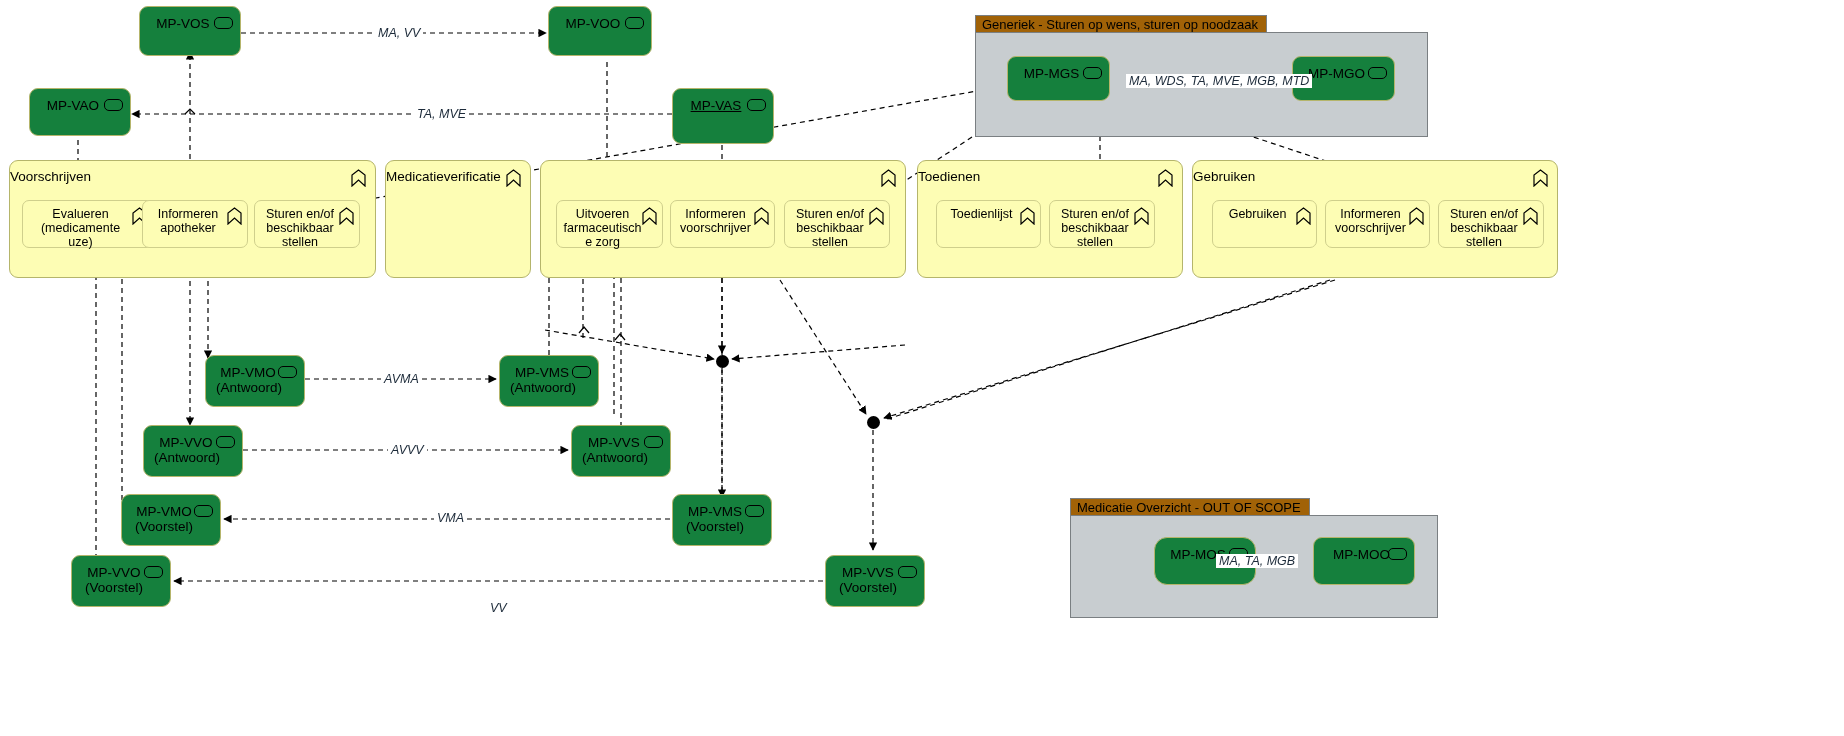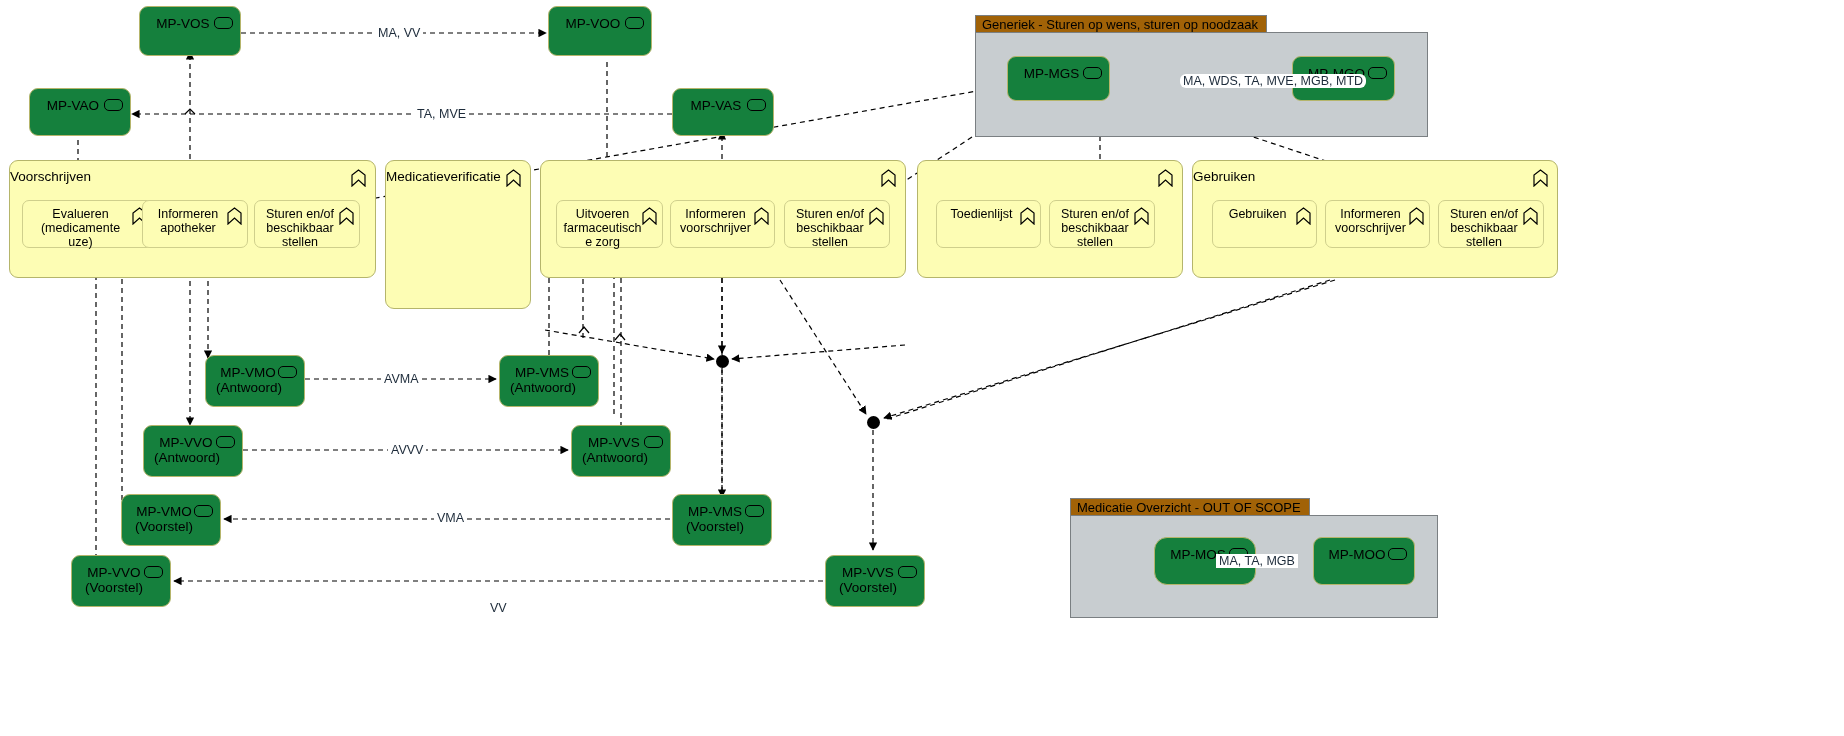--- a/index.html
+++ b/index.html
@@ -120,20 +120,21 @@
   
   .edge-label {
     position: absolute;
     font-size: 12.5px;
     line-height: 14px;
     background: #ffffff;
     padding: 0 3px;
     white-space: nowrap;
     z-index: 7;
     color: #1d2b3a;
+    font-style: italic;
   }
   .junction {
     position: absolute;
     width: 13px;
     height: 13px;
     border-radius: 50%;
     background: #000;
     z-index: 8;
   }
 </style>
@@ -233,34 +234,35 @@
   <div class="pkg-body" style="top:17px; width:368px; height:103px;"></div>
 </div>
 
 <div class="group" style="left:9px; top:160px; width:367px; height:118px;">
   <span class="gtitle">Voorschrijven</span>
   <svg class="proc-icon" viewBox="0 0 15 18">
     <path d="M1 17 L1 6 L7.5 1 L14 6 L14 17 L7.5 11 Z" fill="none" stroke="#000" stroke-width="1.2"></path>
   </svg>
 </div>
 
-<div class="group" style="left:385px; top:160px; width:146px; height:149px;">
+<div class="group" style="left:385px; top:160px; width:146px; height:118px;">
   <span class="gtitle">Medicatieverificatie</span>
   <svg class="proc-icon" viewBox="0 0 15 18">
     <path d="M1 17 L1 6 L7.5 1 L14 6 L14 17 L7.5 11 Z" fill="none" stroke="#000" stroke-width="1.2"></path>
   </svg>
 </div>
 
 <div class="group" style="left:540px; top:160px; width:366px; height:118px;">
   <svg class="proc-icon" viewBox="0 0 15 18">
     <path d="M1 17 L1 6 L7.5 1 L14 6 L14 17 L7.5 11 Z" fill="none" stroke="#000" stroke-width="1.2"></path>
   </svg>
 </div>
 
 <div class="group" style="left:917px; top:160px; width:266px; height:118px;">
+  <span class="gtitle">Toedienen</span>
   <svg class="proc-icon" viewBox="0 0 15 18">
     <path d="M1 17 L1 6 L7.5 1 L14 6 L14 17 L7.5 11 Z" fill="none" stroke="#000" stroke-width="1.2"></path>
   </svg>
 </div>
 
 <div class="group" style="left:1192px; top:160px; width:366px; height:118px;">
   <span class="gtitle">Gebruiken</span>
   <svg class="proc-icon" viewBox="0 0 15 18">
     <path d="M1 17 L1 6 L7.5 1 L14 6 L14 17 L7.5 11 Z" fill="none" stroke="#000" stroke-width="1.2"></path>
   </svg>
@@ -359,21 +361,21 @@
 <div class="node" style="left:548px; top:6px; width:104px; height:50px;">
   <span class="label">MP-VOO</span>
   <span class="svc-icon"></span>
 </div>
 
 <div class="node" style="left:29px; top:88px; width:102px; height:48px;">
   <span class="label">MP-VAO</span>
   <span class="svc-icon"></span>
 </div>
 
-<div class="node" style="left:672px; top:88px; width:102px; height:48px;">
+<div class="node" style="left:672px; top:88px; width:102px; height:56px;text-decoration:underline;">
   <span class="label">MP-VAS</span>
   <span class="svc-icon"></span>
 </div>
 
 <div class="node" style="left:1007px; top:56px; width:103px; height:45px;">
   <span class="label">MP-MGS</span>
   <span class="svc-icon"></span>
 </div>
 
 <div class="node" style="left:1292px; top:56px; width:103px; height:45px;">
@@ -427,28 +429,28 @@
   <span class="label">MP-VVS
 (Voorstel)</span>
   <span class="svc-icon"></span>
 </div>
 
 <div class="node" style="left:1154px; top:537px; width:102px; height:48px;border-radius:13px;">
   <span class="label">MP-MOS</span>
   <span class="svc-icon"></span>
 </div>
 
-<div class="node" style="left:1313px; top:537px; width:102px; height:48px;">
+<div class="node" style="left:1313px; top:537px; width:102px; height:48px;text-align:right;">
   <span class="label">MP-MOO</span>
   <span class="svc-icon"></span>
 </div>
 
 <div class="junction" style="left:716px; top:355px;"></div>
 <div class="junction" style="left:867px; top:416px;"></div>
 
 <div class="edge-label" style="left:375px; top:26px;">MA, VV</div>
 <div class="edge-label" style="left:376px; top:107px;margin-left:38px;">TA, MVE</div>
-<div class="edge-label" style="left:1180px; top:74px;border-radius:6px;">MA, WDS, TA, MVE, MGB, MTD</div>
+<div class="edge-label" style="left:1126px; top:74px;">MA, WDS, TA, MVE, MGB, MTD</div>
 <div class="edge-label" style="left:381px; top:372px;">AVMA</div>
 <div class="edge-label" style="left:388px; top:443px;">AVVV</div>
 <div class="edge-label" style="left:434px; top:511px;">VMA</div>
 <div class="edge-label" style="left:487px; top:601px;">VV</div>
 <div class="edge-label" style="left:1216px; top:554px;">MA, TA, MGB</div>
 
 </body></html>

